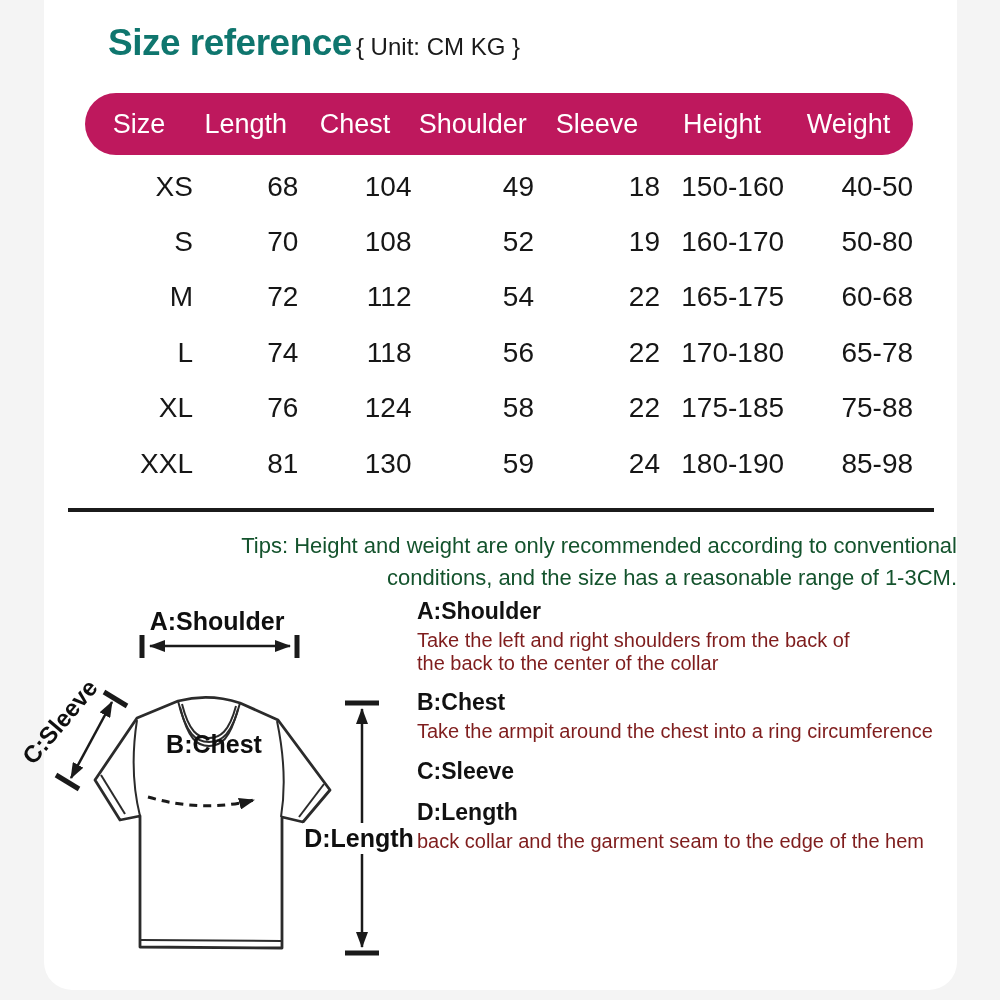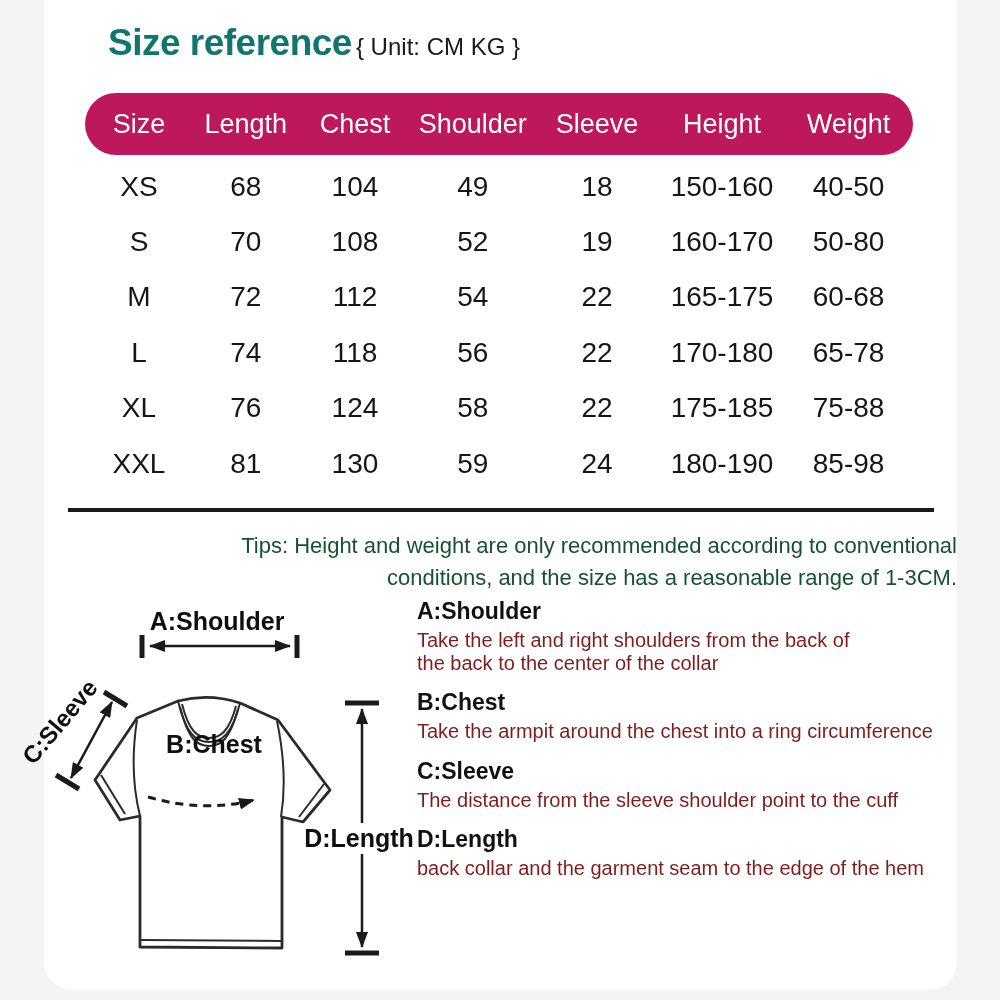--- a/index.html
+++ b/index.html
@@ -27,21 +27,21 @@
   .pill-header{
     position:absolute;left:85px;top:93px;width:828px;height:62px;
     background:#be185d;border-radius:31px;align-items:center;
   }
   .pill-header .cell{
     color:#ffffff;font-size:27px;text-align:center;white-space:nowrap;
   }
   .rows{position:absolute;left:85px;top:159px;width:828px;}
   .row{height:55.4px;align-items:center;}
   .row .cell{
-    font-size:28px;color:#161616;text-align:center;white-space:nowrap;
+    font-size:28px;color:#161616;text-align:right;white-space:nowrap;
   }
   .divider{
     position:absolute;left:68px;top:508px;width:866px;height:3.5px;background:#1b1b1b;
   }
   .tips{
     position:absolute;left:44px;top:530px;width:913px;text-align:right;
     font-size:22px;line-height:32px;color:#14532d;
   }
   
   .diagram{position:absolute;left:0;top:590px;width:430px;height:402px;}
@@ -200,20 +200,19 @@
     <div class="m-line">Take the left and right shoulders from the back of</div>
     <div class="m-line">the back to the center of the collar</div>
   </div>
   <div class="m-block">
     <div class="m-head">B:Chest</div>
     <div class="m-line">Take the armpit around the chest into a ring circumference</div>
 
   </div>
   <div class="m-block">
     <div class="m-head">C:Sleeve</div>
-    <div class="m-line">The distance from the sleeve shoulder point to the cuff</div>
 
   </div>
   <div class="m-block">
     <div class="m-head">D:Length</div>
     <div class="m-line">back collar and the garment seam to the edge of the hem</div>
   </div>
 </div>
 
 </body></html>

